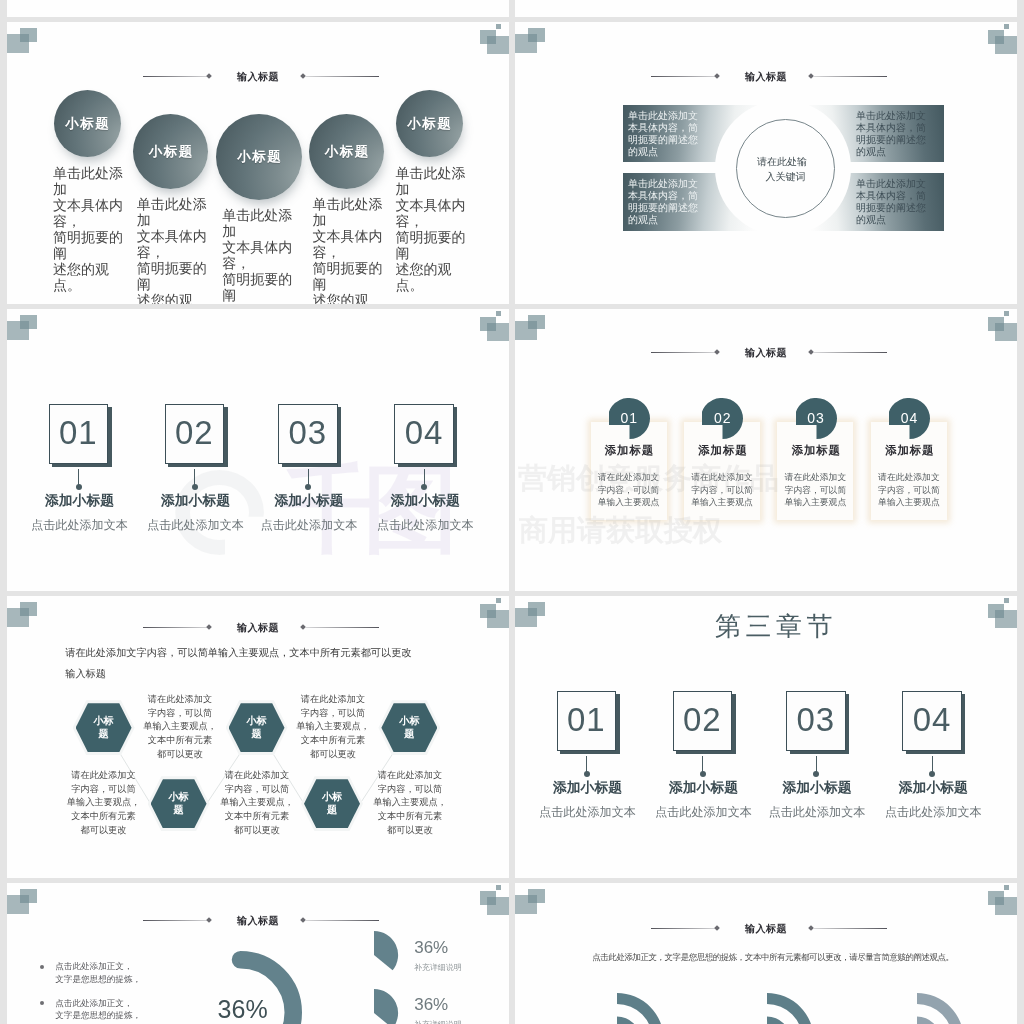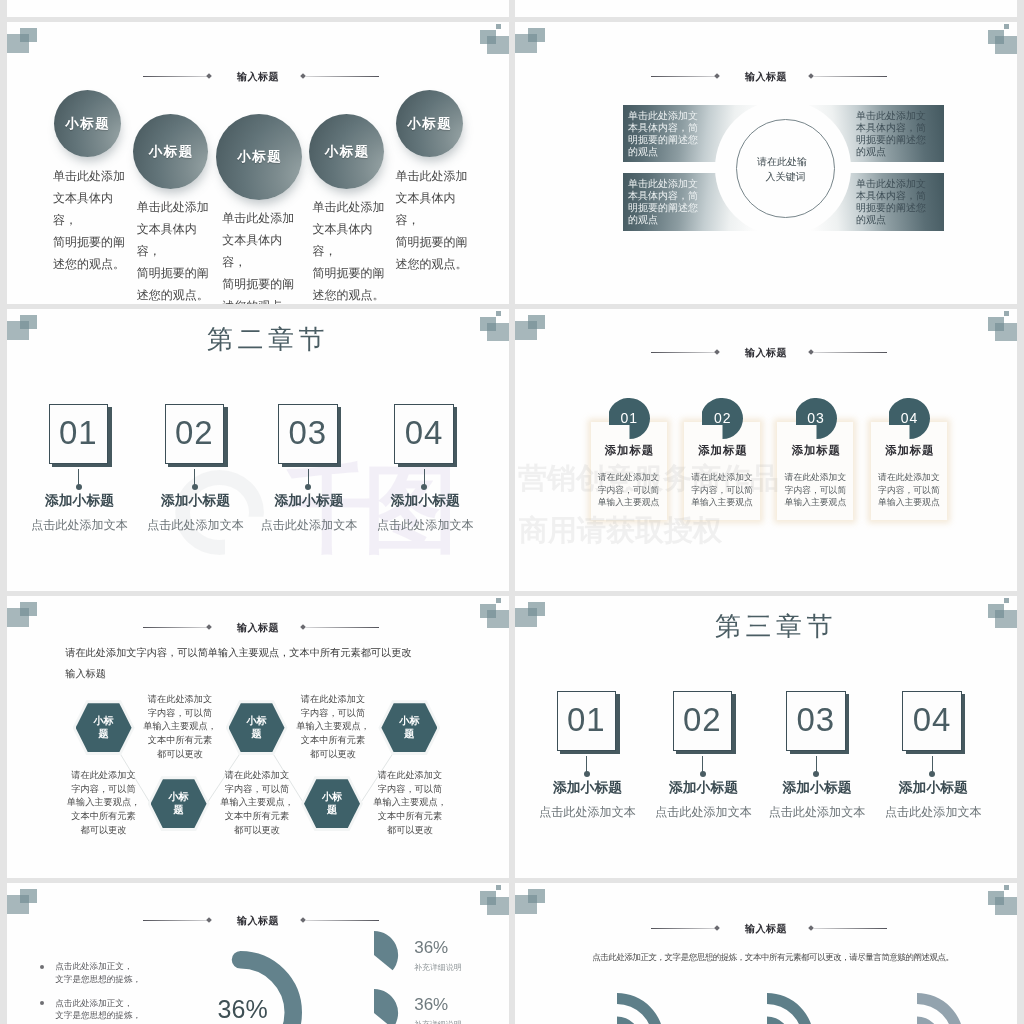--- a/index.html
+++ b/index.html
@@ -30,21 +30,21 @@
   .bigtitle{position:absolute;left:10px;width:100%;text-align:center;
             font-size:26px;font-weight:normal;color:#4a5d63;letter-spacing:4.5px;}
 
   
   .circ{position:absolute;border-radius:50%;
         background:radial-gradient(circle at 108% 72%, #9aa7a8 0%, #7d8c8f 28%, #627479 58%, #4d5e63 88%, #48585d 100%);
         box-shadow:2px 7px 11px -3px rgba(110,125,130,.45);
         display:flex;align-items:center;justify-content:center;text-align:right;}
   .circ span{color:#fff;font-weight:bold;font-size:13.5px;letter-spacing:1.6px;padding-left:1.6px;
              text-shadow:0 1px 1px rgba(0,0,0,.22);}
-  .cbody{position:absolute;font-size:12px;line-height:22px;color:#464646;width:80px;white-space:pre-line;}
+  .cbody{position:absolute;font-size:14px;line-height:16px;color:#464646;width:80px;white-space:pre-line;}
 
   
   .gbar{position:absolute;font-size:10px;line-height:12.1px;
         box-sizing:border-box;white-space:pre-line;letter-spacing:0px;}
   .gbar.l{background:linear-gradient(97deg,#445960 0%,#5a6e75 14%,#8d9da2 34%,#c4ced1 48%,#eef1f1 62%,#fdfdfd 76%,#fefefe 100%);
           color:#eef2f3;padding:5px 0 0 5px;}
   .gbar.r{background:linear-gradient(263deg,#445960 0%,#5a6e75 14%,#8d9da2 34%,#c4ced1 48%,#eef1f1 62%,#fdfdfd 76%,#fefefe 100%);
           color:#3d4d55;padding:5px 0 0 87px;}
   .whitecirc{position:absolute;border-radius:50%;background:#fefefe;}
   .thincirc{position:absolute;border-radius:50%;border:0.8px solid #77858a;
@@ -213,21 +213,20 @@
         <div class="sq sq-a"></div>
         <div class="sq sq-b"></div>
         <div class="sq sq-c"></div>
         <div class="sq sq-d"></div>
         <div class="sq sq-e"></div>
       </div>
   <div class="wmlogo">
         <div class="ring"></div>
         <div class="gtxt">千图</div>
       </div>
-  <div class="bigtitle" style="top:12.5px;">第二章节</div>
 
   <div class="nsq" style="left:41.5px;top:94.5px;width:59.5px;height:60px;">
     <div class="back"></div>
     <div class="front">
           <span>01</span>
         </div>
   </div>
   <div class="stem" style="left:71px;top:159.5px;height:17px;"></div>
   <div class="stemdot" style="left:68.5px;top:174.5px;"></div>
   <div class="nlabel" style="left:13px;top:183px;width:119px;">添加小标题</div>

